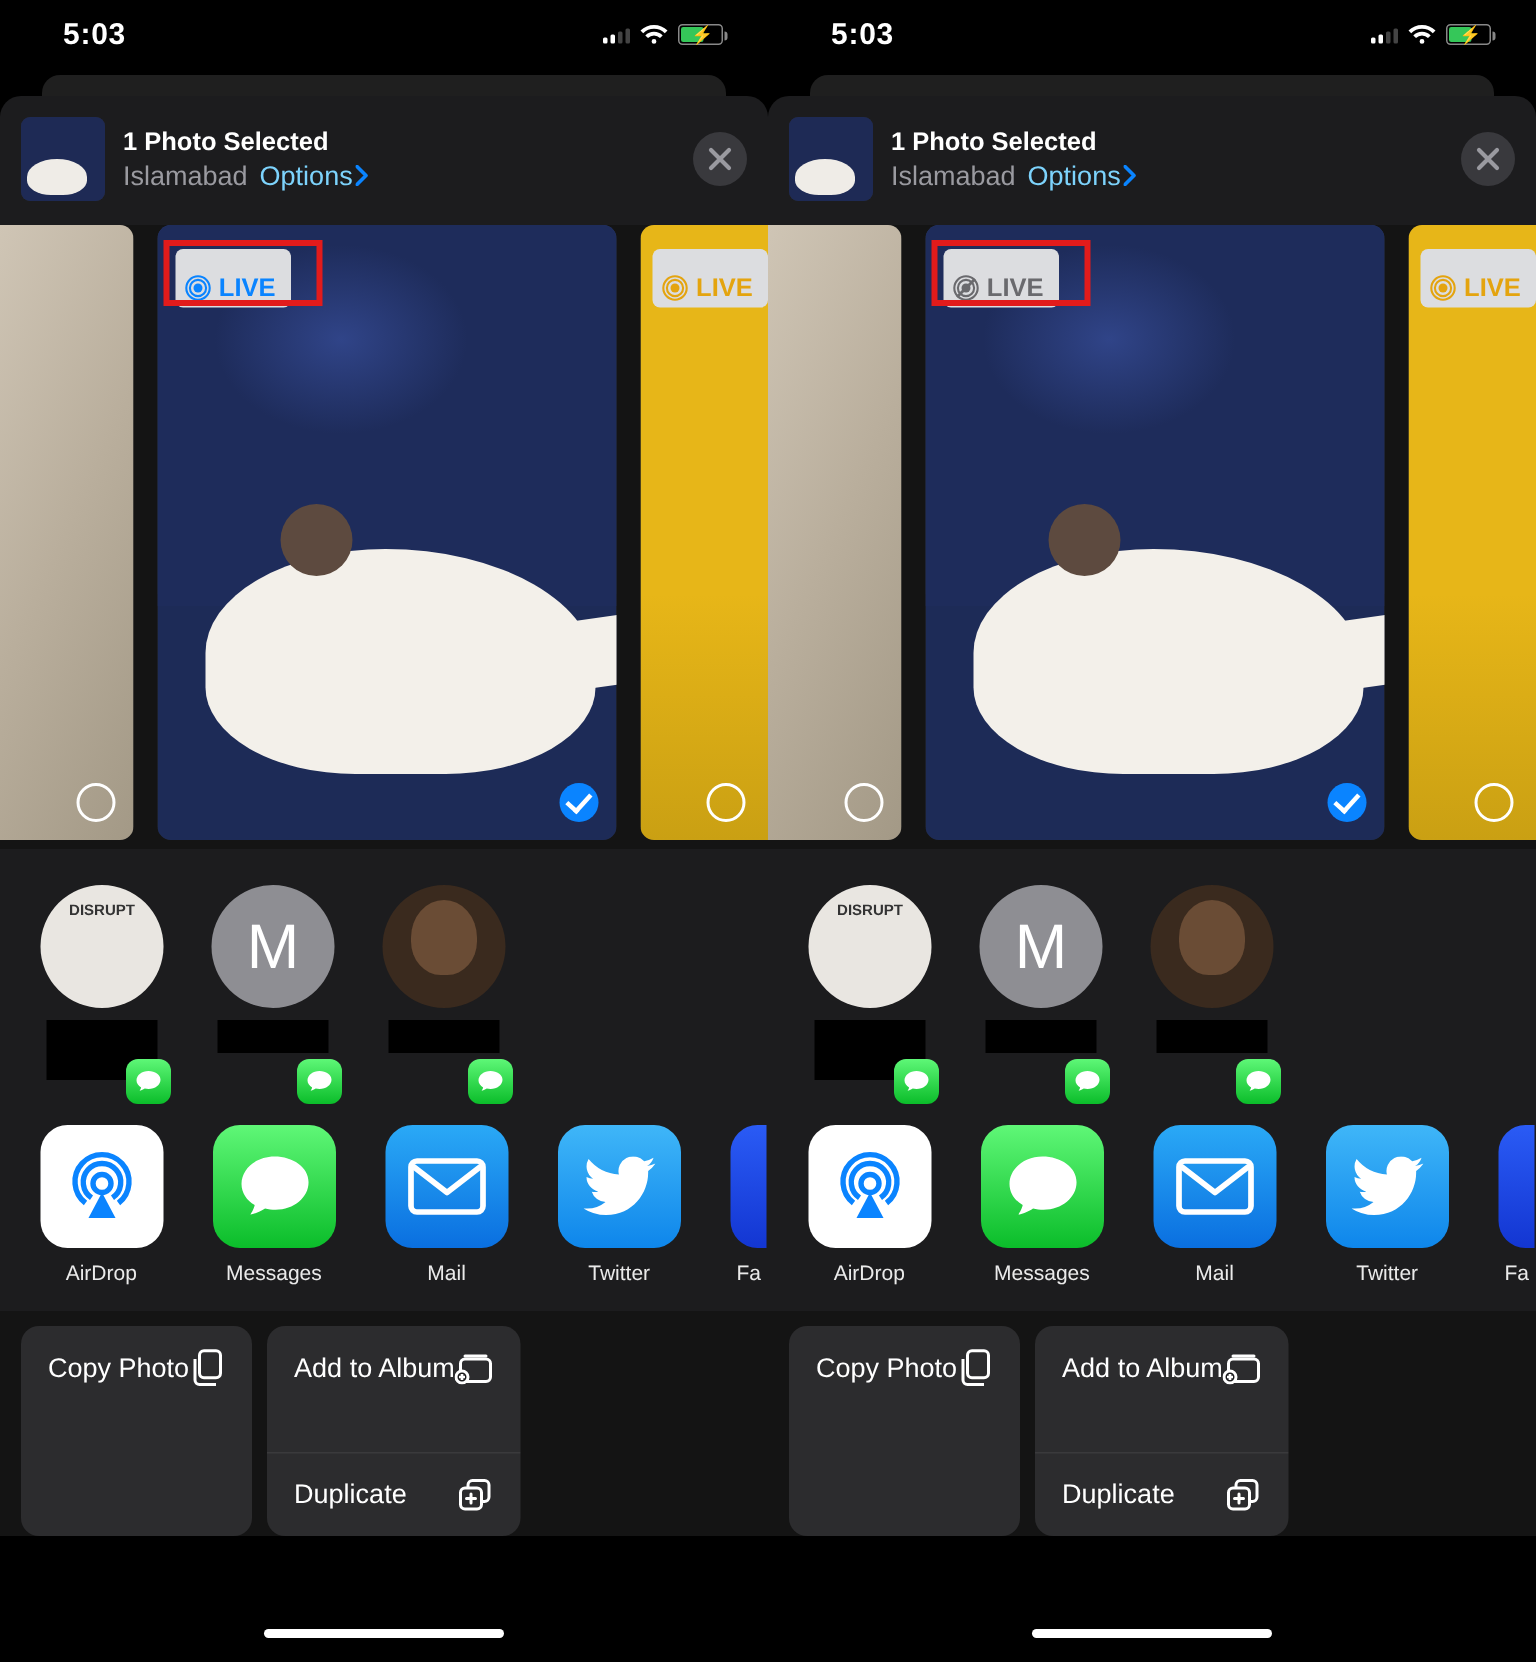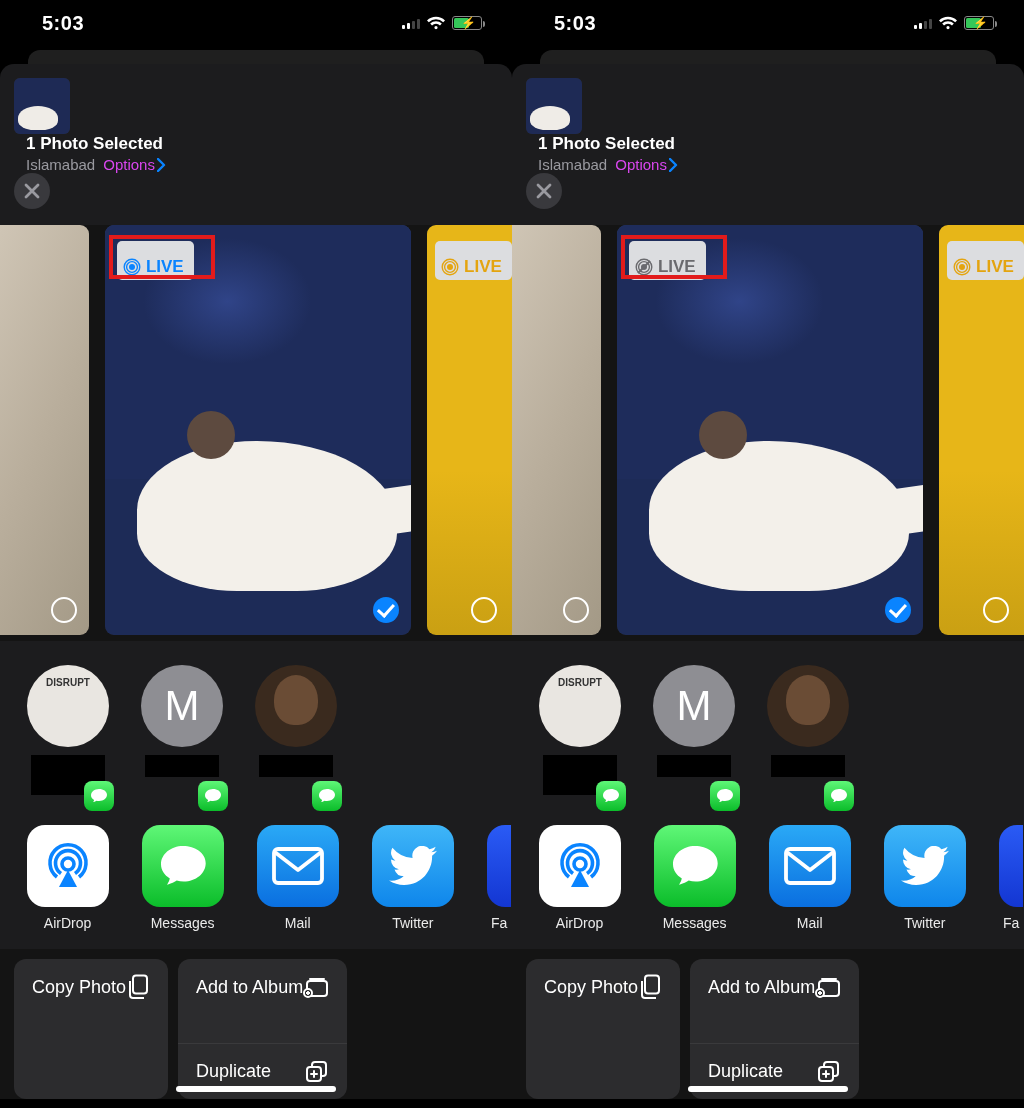--- a/index.html
+++ b/index.html
@@ -20,28 +20,28 @@
   .wifi svg { display:block; }
   .battery { position: relative; width: 30px; height: 14px; border: 1.5px solid #888; border-radius: 3px; display:flex; align-items:center; }
   .battery::after { content:""; position:absolute; right:-4px; top:4px; width:2px; height:6px; background:#888; border-radius:0 2px 2px 0;}
   .battery .fill { position:absolute; left:1px; top:1px; bottom:1px; width:55%; background:#35c759; border-radius:1.5px; display:flex; align-items:center; justify-content:center;}
   .battery .bolt { position:absolute; left:8px; top:-1px; color:#fff; font-size:12px;}
 
   
   .sheet-top-hint { height:18px; position:relative; }
   .sheet-top-hint::before {content:""; position:absolute; left:28px; right:28px; top:4px; height:14px; background:#1f1f1f; border-radius:12px 12px 0 0;}
   .sheet { background:#1c1c1e; border-radius: 14px 14px 0 0; min-height:300px; padding-top:14px; }
-  .sheet-header { display:flex; padding: 0 14px 16px 14px; flex-direction: column; }
+  .sheet-header { display:flex; align-items:center; padding: 0 14px 16px 14px; }
   .thumb { width:56px; height:56px; border-radius:6px; background:#2c2c30; position:relative; overflow:hidden; flex:0 0 auto;}
   .thumb .cloth{position:absolute; inset:0; background:#1e2a55;}
   .thumb .fur{position:absolute; left:4px; bottom:4px; width:40px; height:24px; background:#efece7; border-radius:50% 50% 40% 40%;}
   .sh-text { padding-left:12px; flex:1; }
   .sh-title { font-size:17px; font-weight:600; color:#fff; }
-  .sh-sub { font-size:15px; color:#9a9aa0; display:flex; align-items:center; gap:8px; margin-top:2px;}
-  .sh-options { color:#d946ef; display:flex; align-items:center; gap:2px;}
+  .sh-sub { font-size:18px; color:#9a9aa0; display:flex; align-items:center; gap:8px; margin-top:2px;}
+  .sh-options { color:#7dd3fc; display:flex; align-items:center; gap:2px;}
   .sh-options svg{display:block;}
   .close-btn { width:36px; height:36px; border-radius:50%; background:#39393d; display:flex; align-items:center; justify-content:center; flex:0 0 auto;}
   .close-btn svg{display:block;}
 
   
   .photo-strip { height:416px; background:#141414; position:relative; display:flex; gap:16px; padding-left:0;}
   .ph { position:relative; border-radius:9px; overflow:hidden; background:#222;}
   .ph .sel { position:absolute; right:12px; bottom:12px; width:26px; height:26px; border-radius:50%; }
   .sel.unchecked { border:2.5px solid #fff; }
   .sel.checked { background:#0a84ff; display:flex; align-items:center; justify-content:center;}

